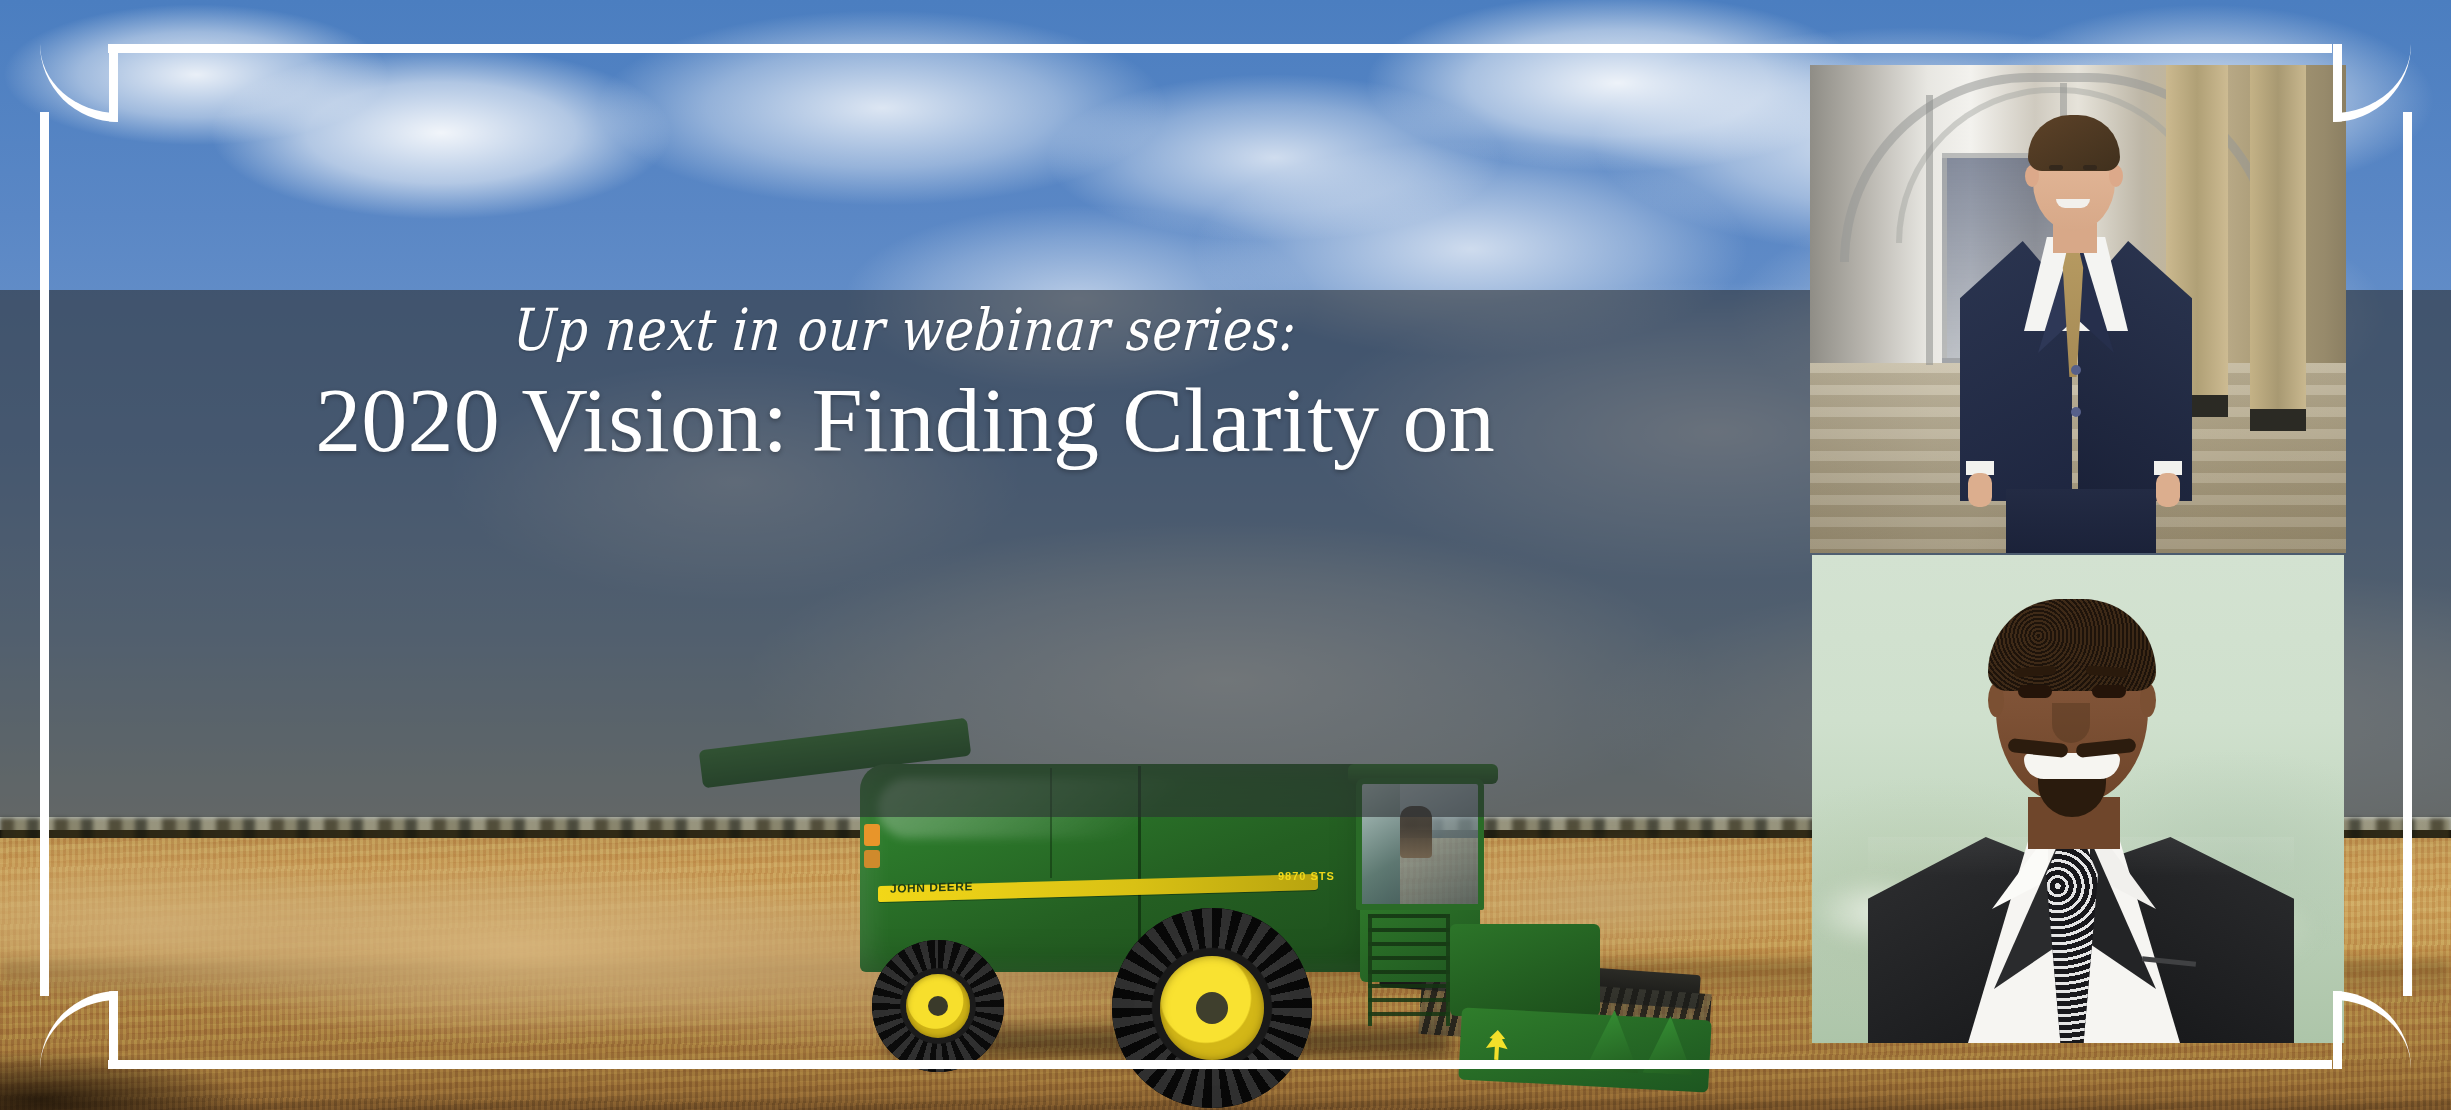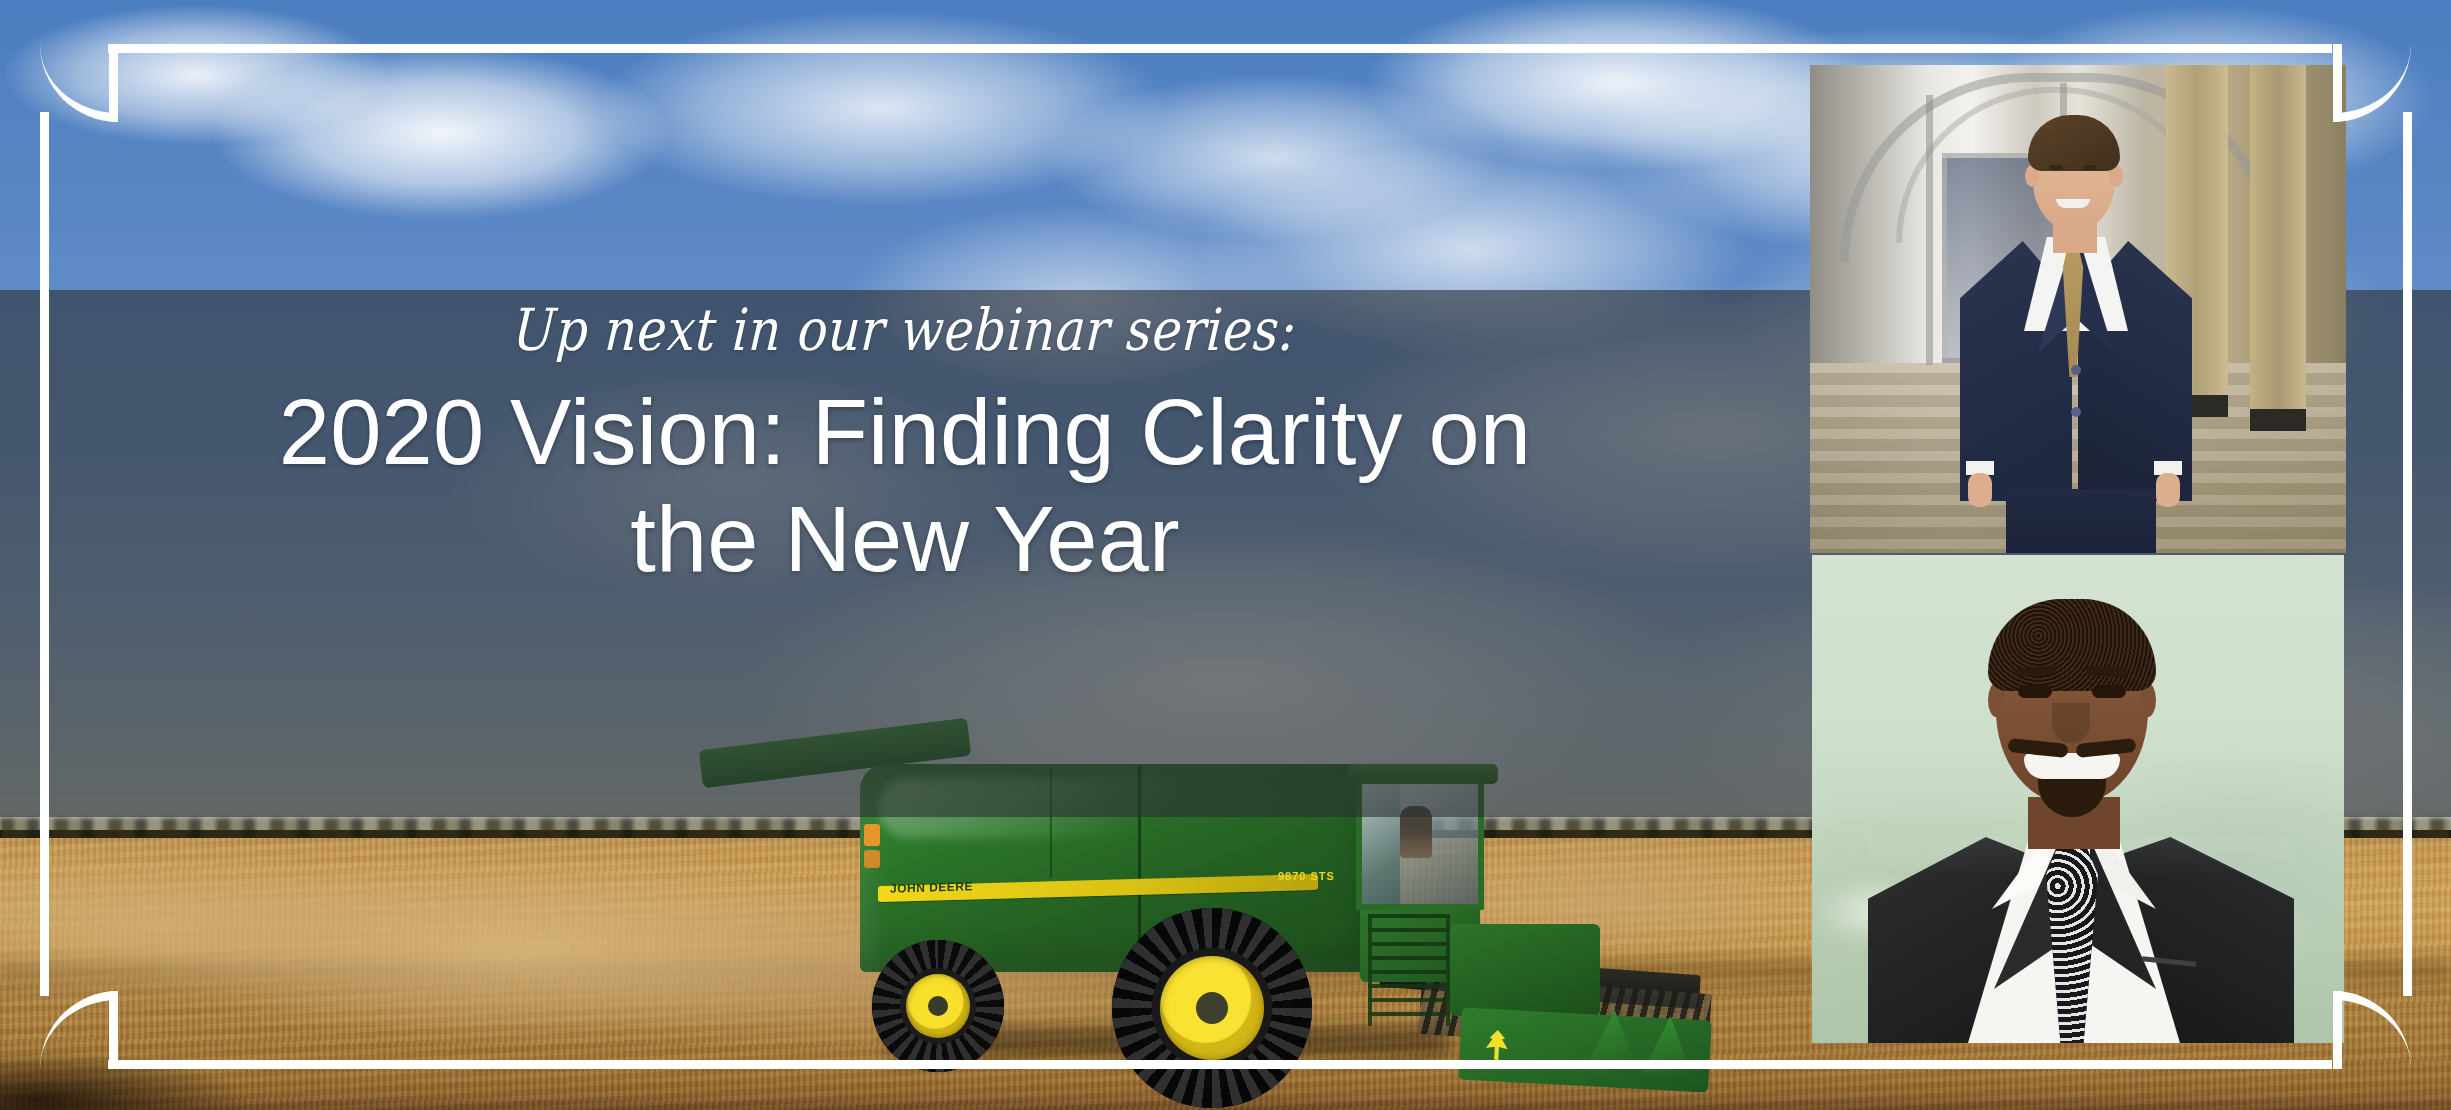--- a/index.html
+++ b/index.html
@@ -420,26 +420,26 @@
     color:#ffffff;
     letter-spacing:.5px;
     line-height:1.05;
     margin:0 0 6px 0;
     transform:scaleX(.86) skewX(-4deg);
     transform-origin:center;
     text-shadow:0 1px 3px rgba(0,0,0,.25);
     white-space:nowrap;
   }
   #headline{
-    font-family:Liberation Sans, sans-serif;
+    font-family:Liberation Serif, serif;
     font-size:92px;
     line-height:1.16;
     color:#ffffff;
     text-align:center;
-    margin:12px;
+    margin:0;
     letter-spacing:.2px;
     text-shadow:0 2px 5px rgba(0,0,0,.30);
     max-width:1260px;
   }
 </style>
 </head>
 <body>
 
 <div id="banner">
 
@@ -553,21 +553,20 @@
     <div class="p2-goatee"></div>
     <div class="p2-teeth"></div>
     <div class="p2-mus-l"></div>
     <div class="p2-mus-r"></div>
   </div>
 
   <div class="textblock">
     <div id="eyebrow">Up next in our webinar series:</div>
     <div id="headline">
       <div>2020 Vision: Finding Clarity on</div>
-      <div>the New Year</div>
     </div>
   </div>
 
   <div class="frame">
     <div class="fr-line fr-top"></div>
     <div class="fr-line fr-bottom"></div>
     <div class="fr-line fr-left"></div>
     <div class="fr-line fr-right"></div>
     <div class="fr-corner fc-tl"></div>
     <div class="fr-corner fc-tr"></div>

